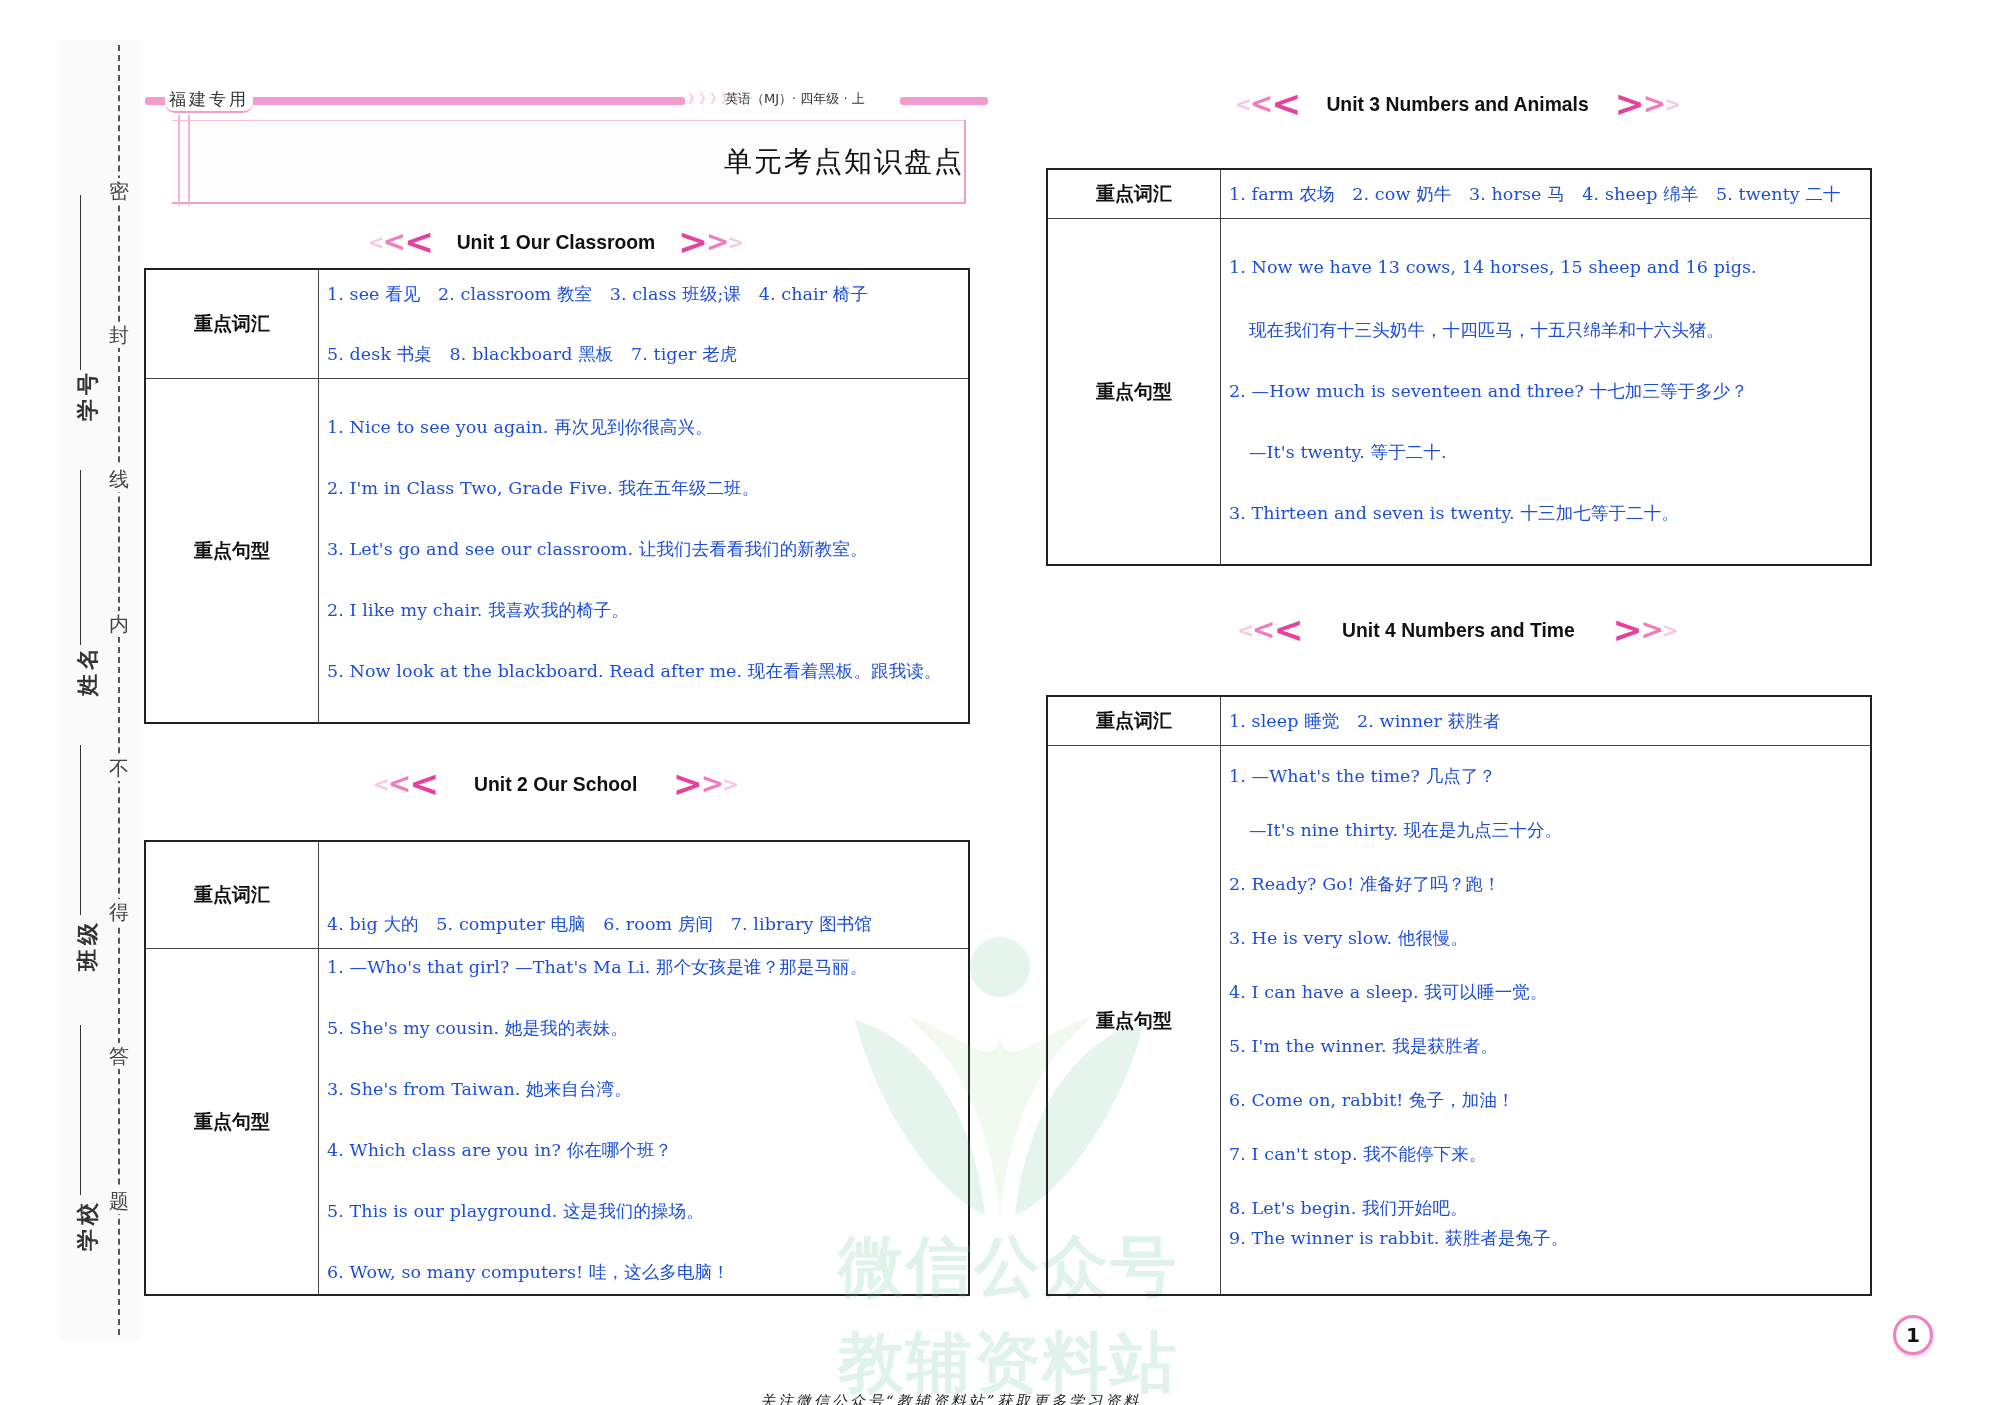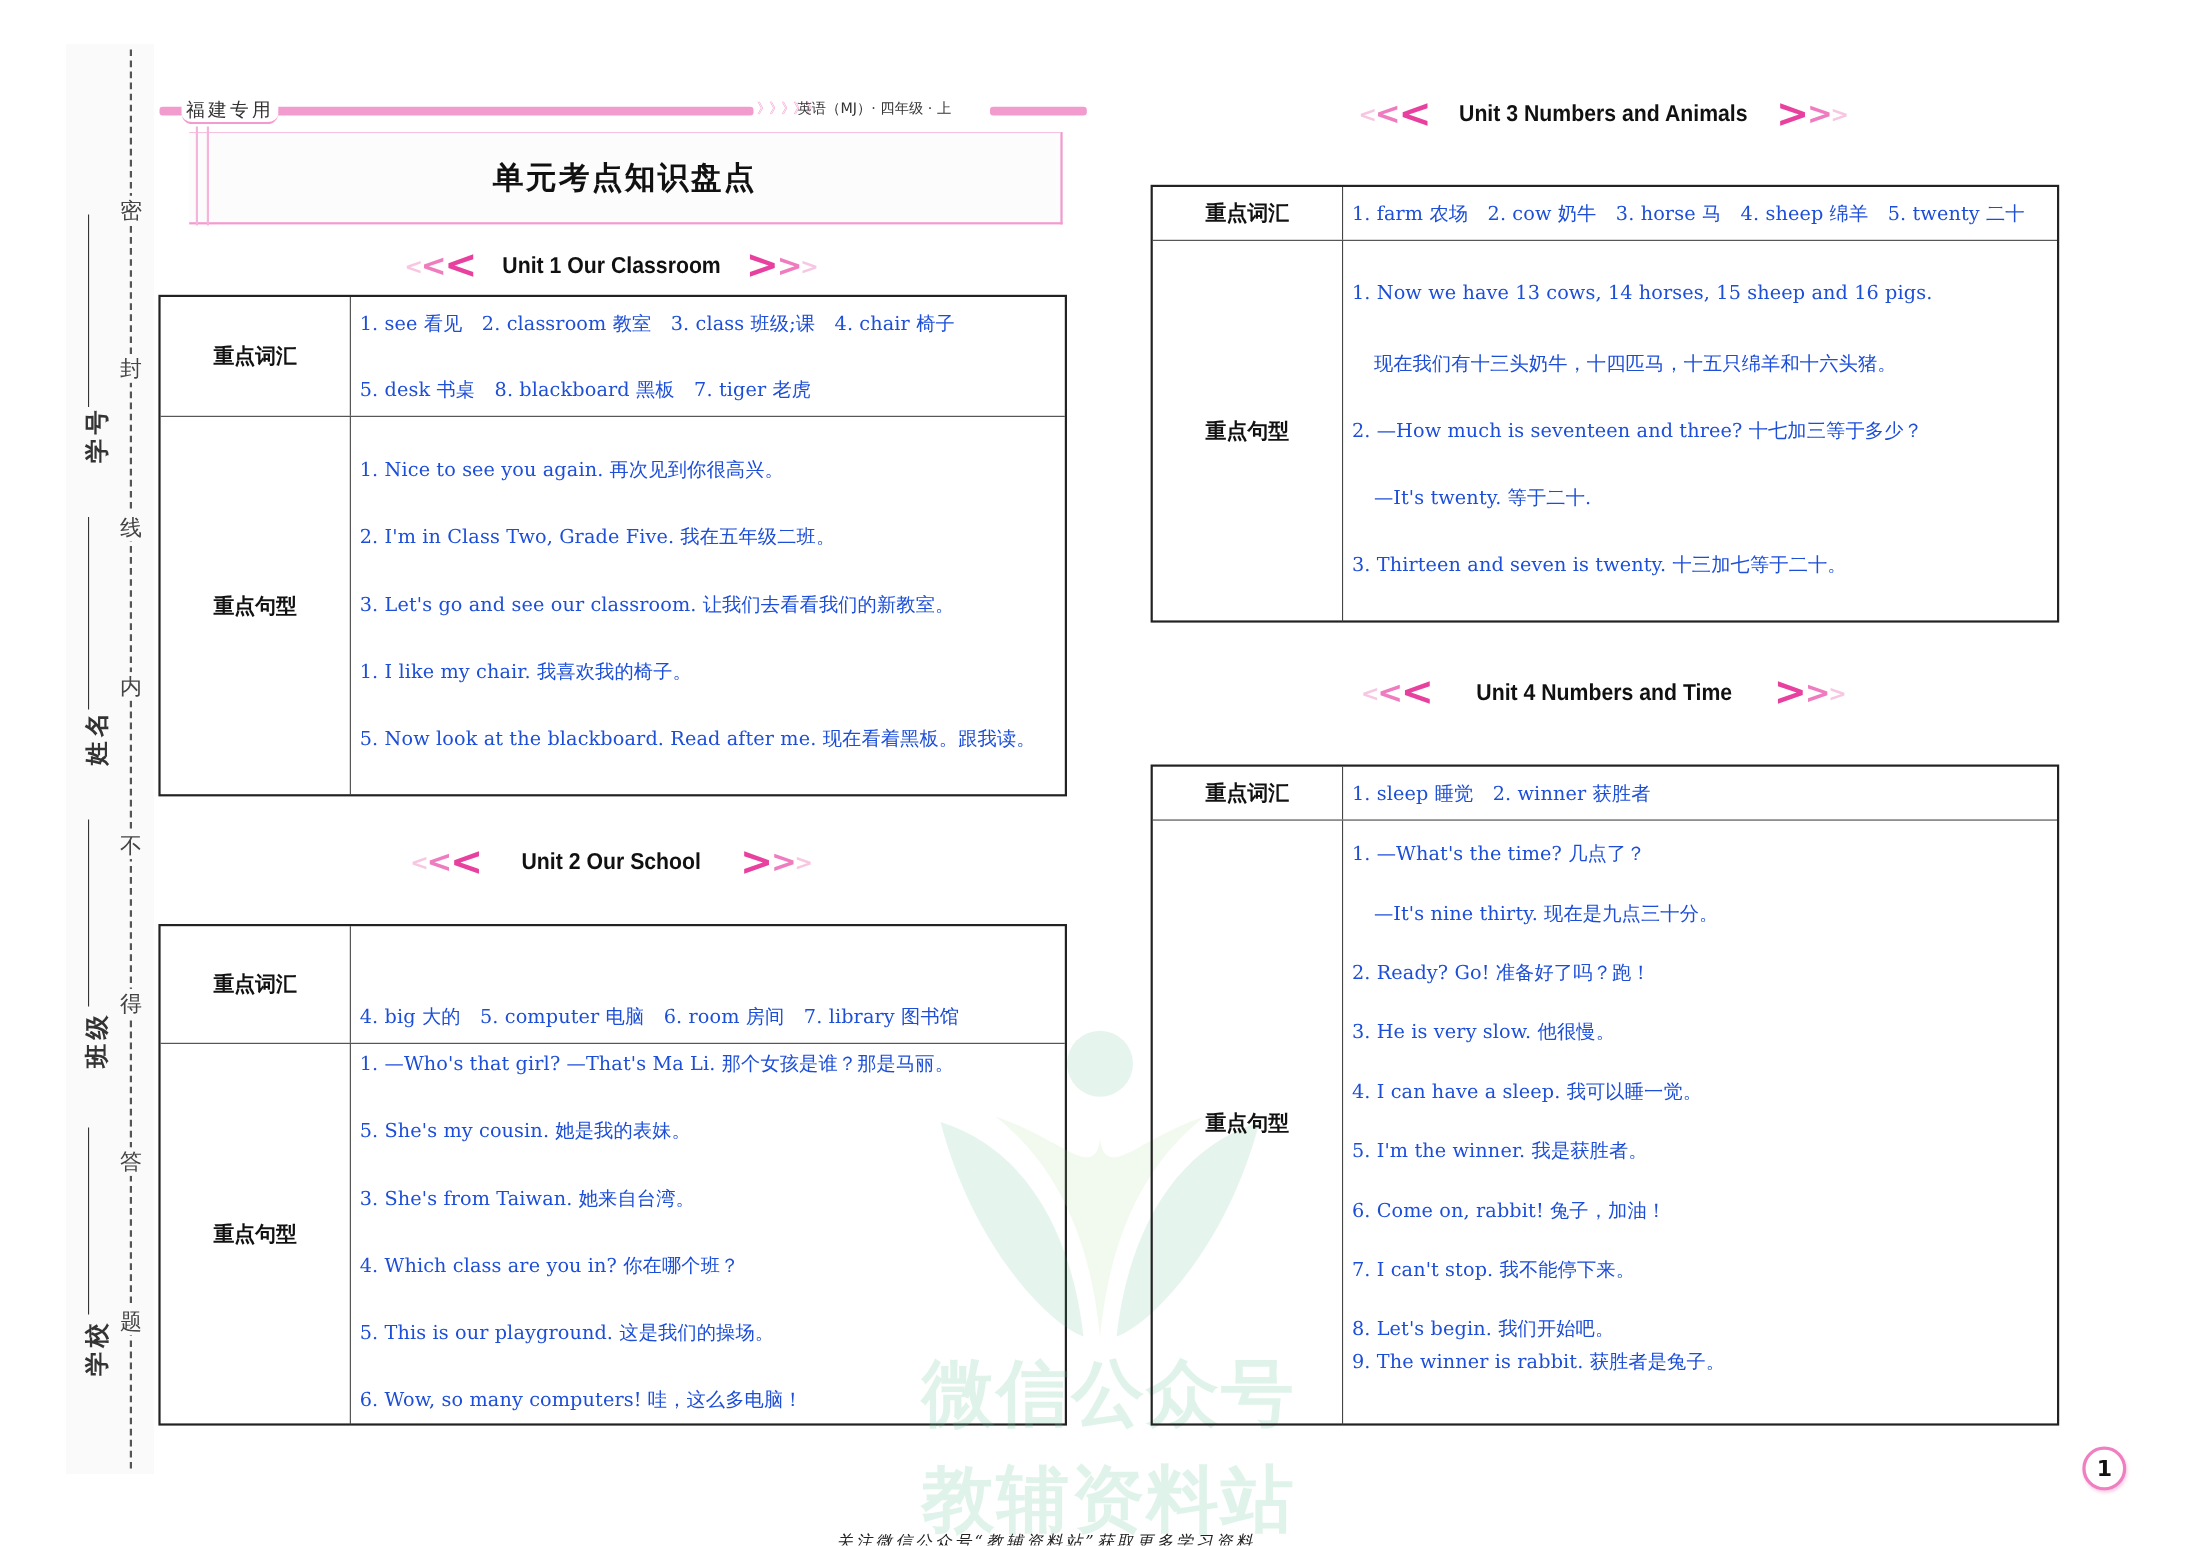--- a/index.html
+++ b/index.html
@@ -21,22 +21,22 @@
   .hdr-bar { position: absolute; top: 97px; height: 8px; background: #f29bcf; border-radius: 3px; }
   .hdr-tag { position: absolute; left: 165px; top: 88px; font-size: 17px; color: #333; font-family: "DejaVu Sans", sans-serif;
              background: #fff; padding: 0 4px; letter-spacing: 3px; border-bottom: 2px solid #f29bcf; border-radius: 0 0 10px 10px; }
   .hdr-arrows { position: absolute; left: 688px; top: 90px; font-size: 13px; color: #f29bcf; letter-spacing: -2px; }
   .hdr-subject { position: absolute; left: 725px; top: 90px; font-size: 13px; color: #333; font-family: "DejaVu Sans", sans-serif; }
   .title-frame { position: absolute; left: 172px; top: 120px; width: 792px; height: 82px;
                  border-bottom: 2px solid #f29bcf; border-right: 2px solid #f29bcf; background: #fcfcfc; }
   .title-frame::before { content: ""; position: absolute; left: 0; top: 0; width: 100%; border-top: 1px solid #f5c3e0; }
   .title-vlines { position: absolute; left: 178px; top: 115px; width: 8px; height: 90px;
                   border-left: 2px solid #f5b5da; border-right: 2px solid #f5b5da; }
-  .page-title { position: absolute; left: 172px; top: 143px; width: 792px; text-align: center;
-                font-size: 28px; font-weight: bold; font-family: "DejaVu Sans", sans-serif; color: #111; letter-spacing: 2px; }
+  .page-title { position: absolute; left: 172px; top: 143px; width: 792px; text-align: right;
+                font-size: 28px; font-weight: normal; font-family: "DejaVu Sans", sans-serif; color: #111; letter-spacing: 2px; }
 
   
   .unit-heading { position: absolute; display: flex; align-items: center; justify-content: center; gap: 14px; }
   .chev { display: flex; align-items: center; font-weight: bold; font-family: "DejaVu Sans", sans-serif; }
   .chev span { display: inline-block; line-height: 1; }
   .chev .c1 { color: #f8c6e2; font-size: 20px; }
   .chev .c2 { color: #f07cc0; font-size: 28px; margin: 0 -2px; }
   .chev .c3 { color: #e8409e; font-size: 36px; }
   .unit-title { font-family: "Liberation Sans", sans-serif; font-weight: bold; font-size: 21px; color: #111; transform: scaleX(0.92); }
 
@@ -128,21 +128,21 @@
       <div class="kline" style="top:12px">1. see 看见　2. classroom 教室　3. class 班级;课　4. chair 椅子</div>
       <div class="kline" style="top:72px">5. desk 书桌　8. blackboard 黑板　7. tiger 老虎</div>
     </div>
   </div>
   <div class="krow" style="top:108px;height:344px">
     <div class="kcell-label">重点句型</div>
     <div class="kcell-body">
       <div class="kline" style="top:36px">1. Nice to see you again. 再次见到你很高兴。</div>
       <div class="kline" style="top:97px">2. I'm in Class Two, Grade Five. 我在五年级二班。</div>
       <div class="kline" style="top:158px">3. Let's go and see our classroom. 让我们去看看我们的新教室。</div>
-      <div class="kline" style="top:219px">1. I like my chair. 我喜欢我的椅子。</div>
+      <div class="kline" style="top:219px">2. I like my chair. 我喜欢我的椅子。</div>
       <div class="kline" style="top:280px">5. Now look at the blackboard. Read after me. 现在看着黑板。跟我读。</div>
     </div>
   </div>
 </div>
 
 <div class="unit-heading" style="left:144px;top:764px;width:824px;height:40px">
   <div class="chev">
       <span class="c1">&lt;</span>
       <span class="c2">&lt;</span>
       <span class="c3">&lt;</span>

